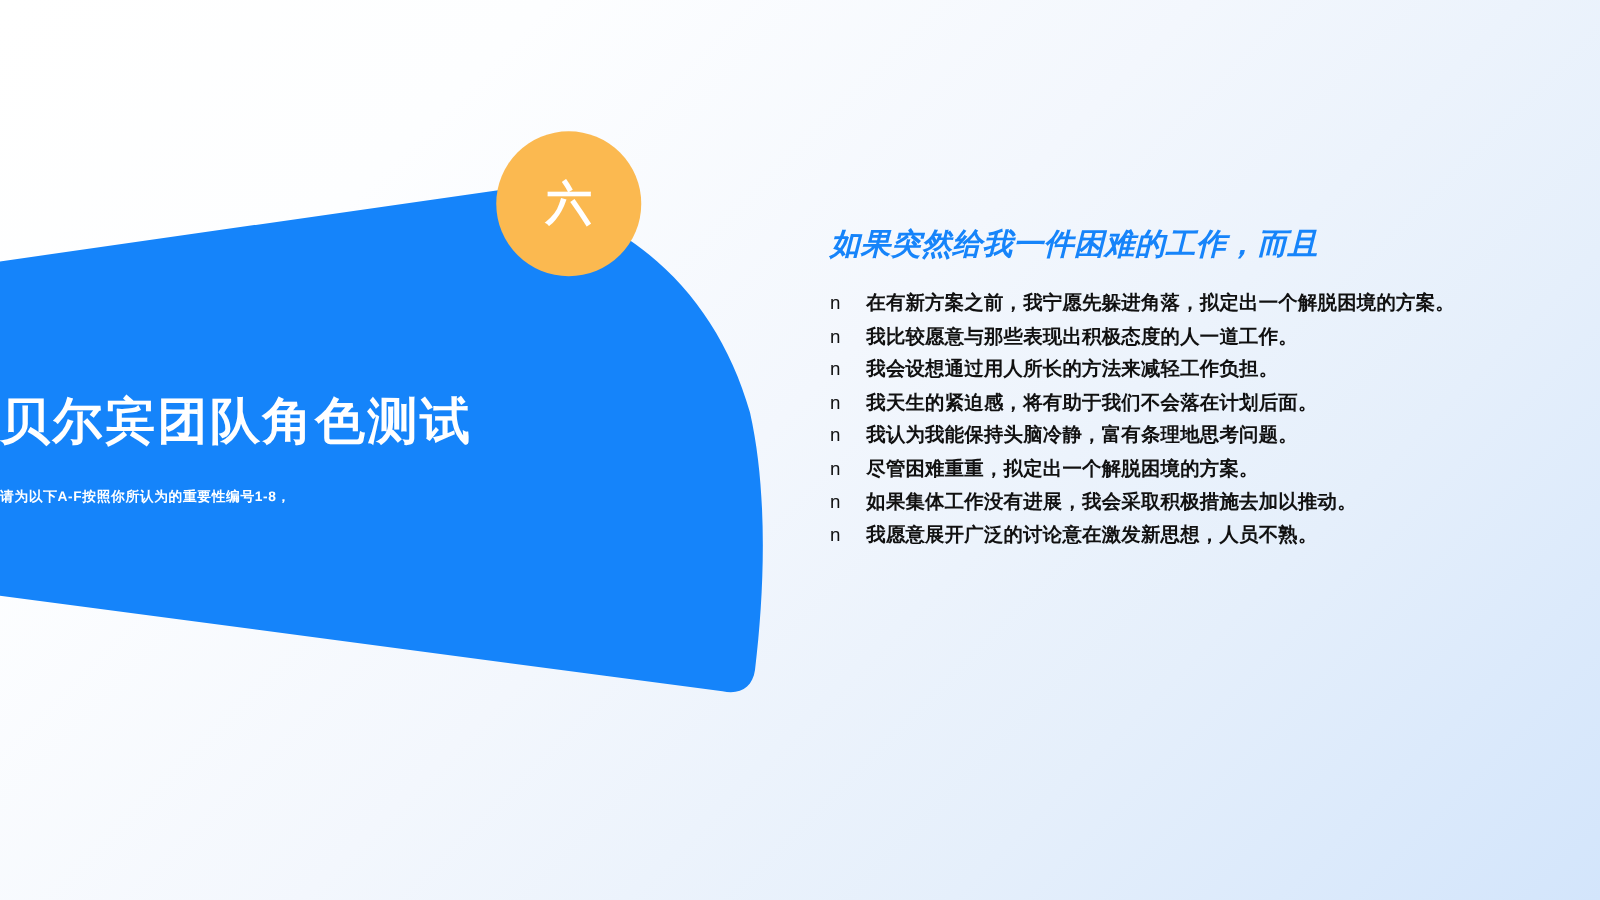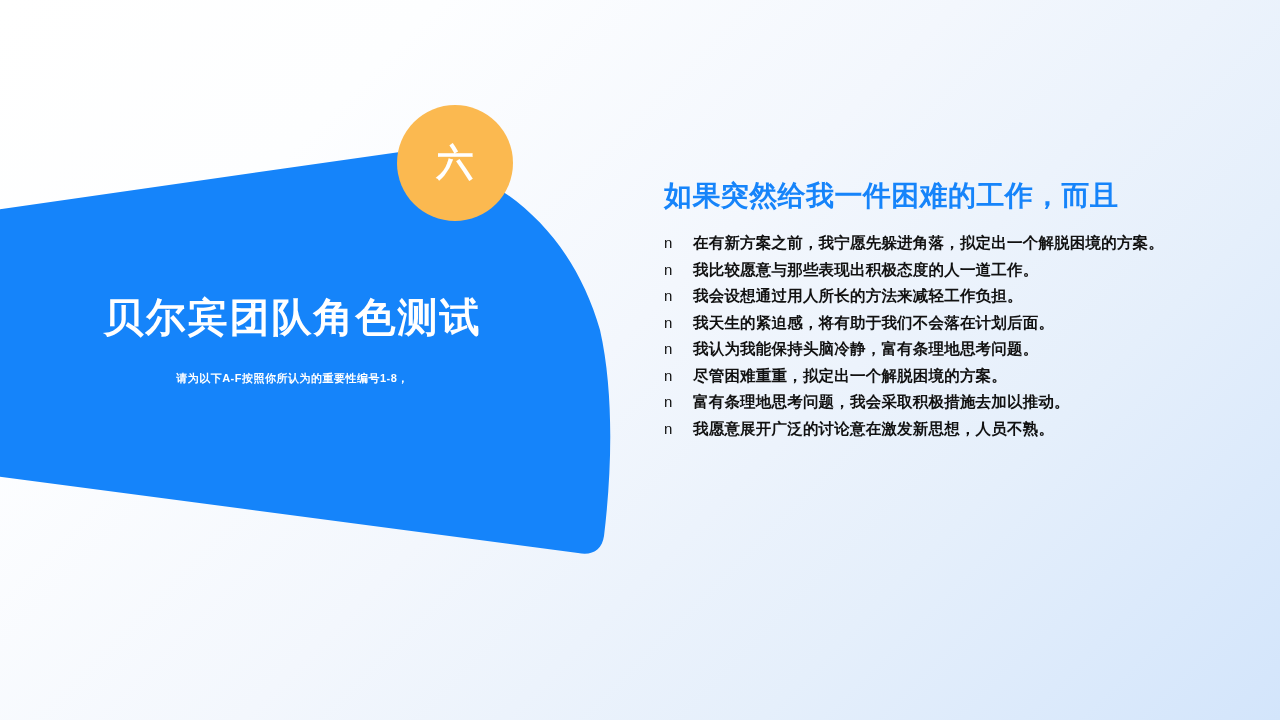--- a/index.html
+++ b/index.html
@@ -35,23 +35,24 @@
     width: 1280px;
     height: 720px;
     overflow: visible;
   }
 
   
   .left-text {
     position: absolute;
     left: 0;
     width: 585px;
-    text-align: center;
+    text-align: left;
     color: #ffffff;
     pointer-events: none;
+    margin-top: 20px;
   }
   #panel-title {
     top: 294px;
     font-size: 40px;
     font-weight: bold;
     letter-spacing: 2px;
     line-height: 1.15;
   }
   #panel-subtitle {
     top: 358px;
@@ -88,25 +89,26 @@
 
   
   #right-col {
     position: absolute;
     left: 664px;
     top: 179px;
     width: 560px;
   }
   #question-heading {
     color: #1684fa;
-    font-size: 28px;
+    font-size: 24px;
     font-weight: bold;
     line-height: 34px;
     letter-spacing: 0.4px;
     margin: 0 0 17px 0;
+    font-style: italic;
   }
   #question-heading .head-line {
     display: block;
   }
 
   #bullet-list {
     list-style: none;
     margin: 0;
     padding: 0;
   }
@@ -184,21 +186,21 @@
       <li class="bullet-item">
         <span class="bullet-marker">n</span>
         <span class="bullet-text">我认为我能保持头脑冷静，富有条理地思考问题。</span>
       </li>
       <li class="bullet-item">
         <span class="bullet-marker">n</span>
         <span class="bullet-text">尽管困难重重，拟定出一个解脱困境的方案。</span>
       </li>
       <li class="bullet-item">
         <span class="bullet-marker">n</span>
-        <span class="bullet-text">富有条理地思考问题，我会采取积极措施去加以推动。</span>
+        <span class="bullet-text">如果集体工作没有进展，我会采取积极措施去加以推动。</span>
       </li>
       <li class="bullet-item">
         <span class="bullet-marker">n</span>
         <span class="bullet-text">我愿意展开广泛的讨论意在激发新思想，人员不熟。</span>
       </li>
     </ul>
 
   </div>
 </div>
 

